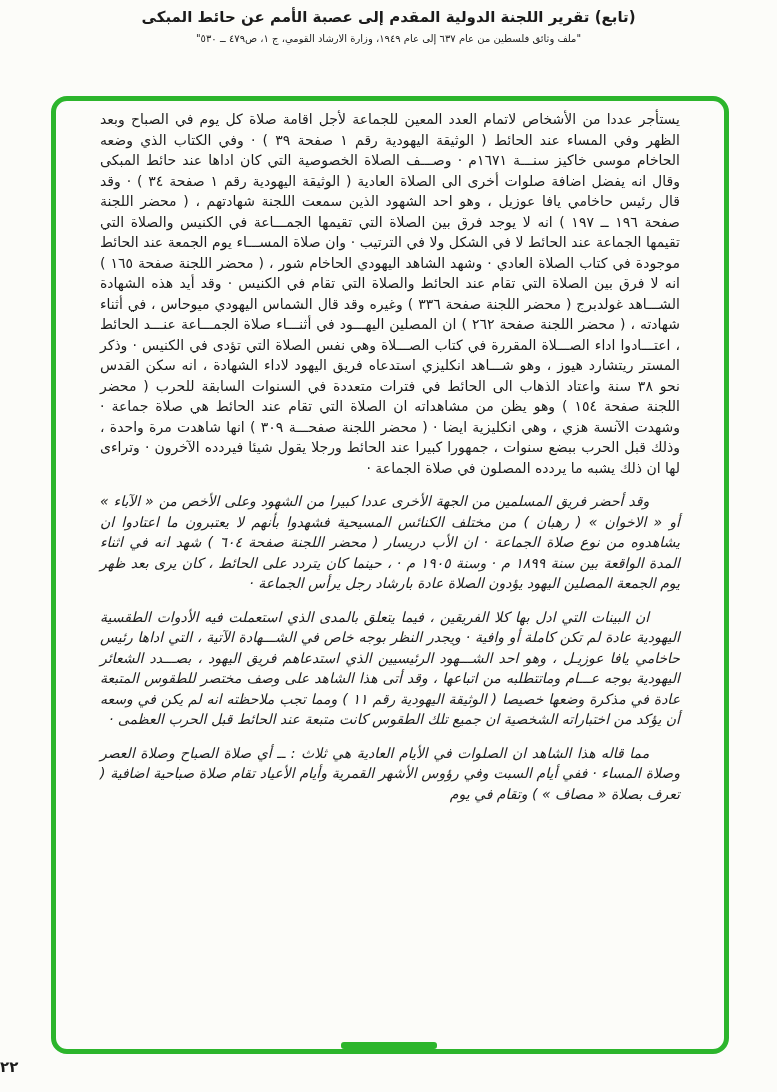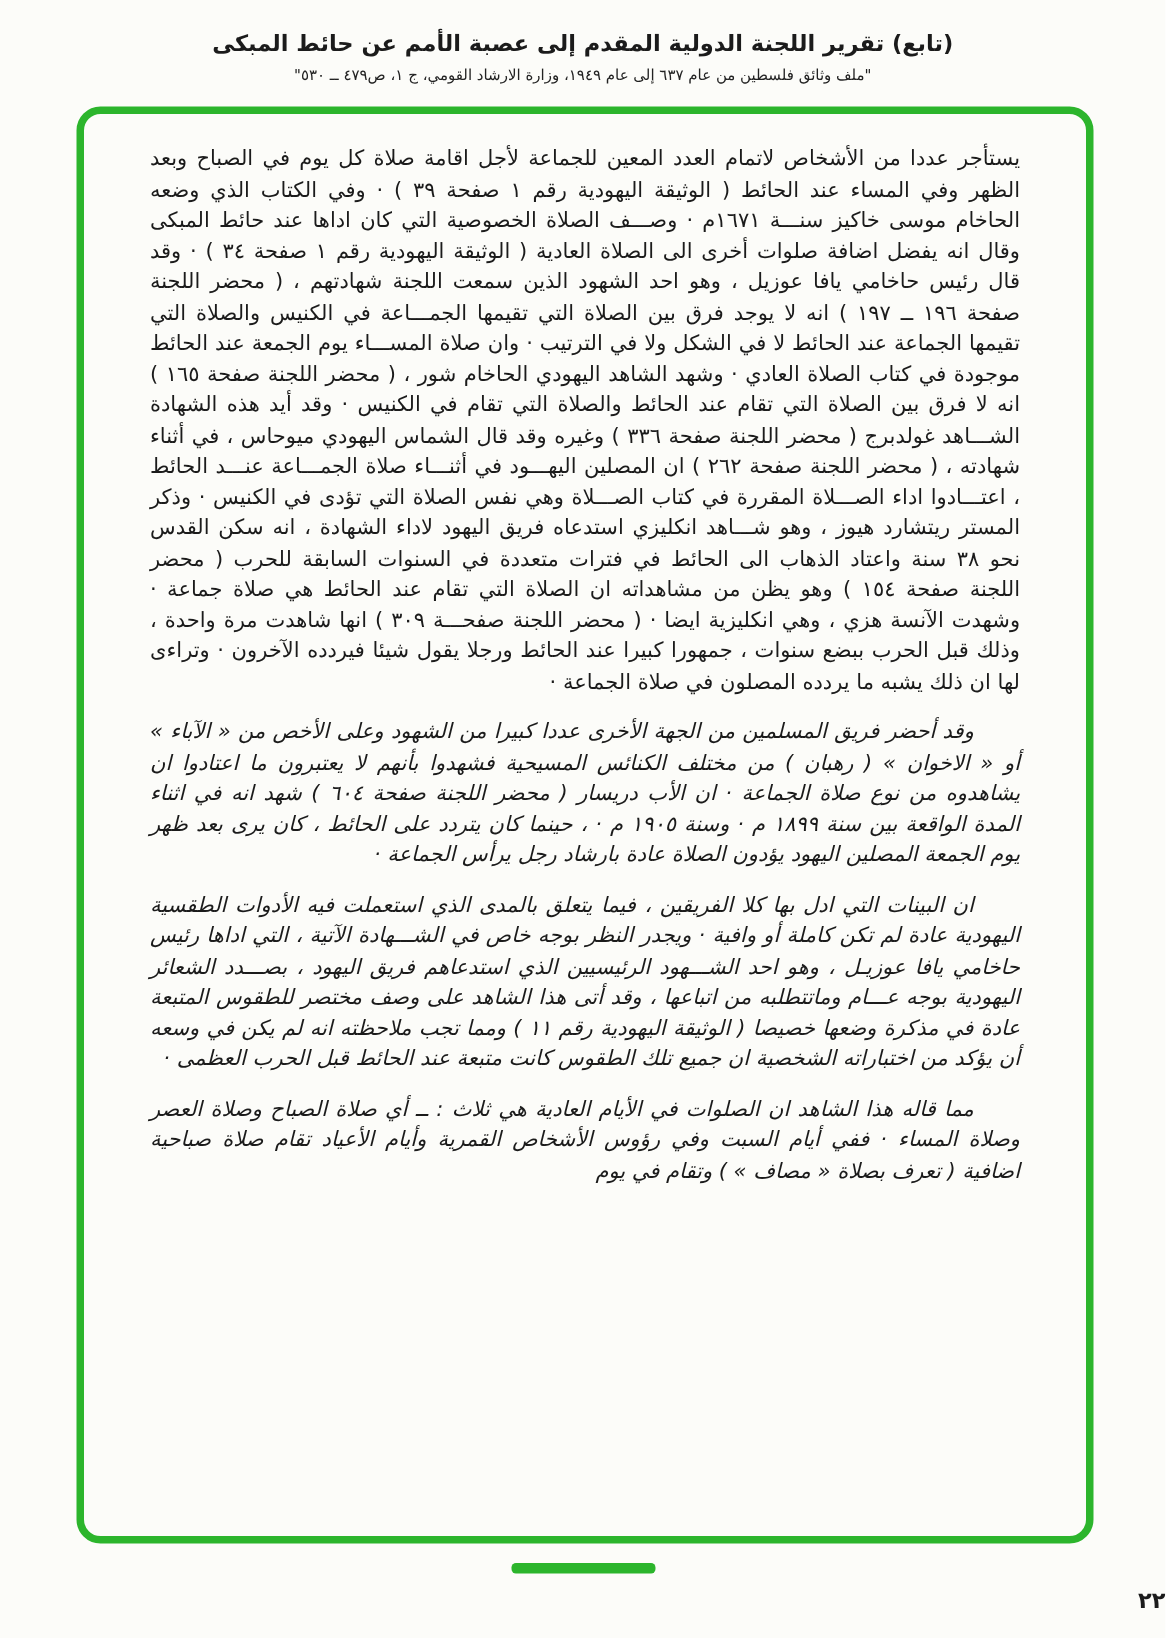--- a/index.html
+++ b/index.html
@@ -8,42 +8,42 @@
     width: 777px;
     height: 1092px;
     background: #fcfcf9;
     font-family: "DejaVu Sans", sans-serif;
     color: #1b1b1b;
     overflow: hidden;
   }
   .header {
     direction: rtl;
     text-align: center;
-    padding-top: 20px;
+    padding-top: 8px;
   }
   .header .title {
     font-size: 15px;
     font-weight: bold;
     letter-spacing: 0.2px;
   }
   .header .source {
     font-size: 10px;
     margin-top: 7px;
     color: #222;
   }
   .green-box {
     position: absolute;
     left: 51px;
-    top: 71px;
+    top: 96px;
     width: 678px;
     height: 958px;
     border: 5px solid #2cb52c;
     border-radius: 16px;
     box-sizing: border-box;
-    padding: 20px 44px 8px 44px;
+    padding: 8px 44px 8px 44px;
     direction: rtl;
     overflow: hidden;
     background: transparent;
   }
   .para {
     margin: 0 0 13px 0;
     font-size: 14px;
     line-height: 20.5px;
     text-align: justify;
     text-justify: inter-word;
@@ -57,40 +57,40 @@
     width: 96px;
     height: 7px;
     background: #2cb52c;
     border-radius: 3px;
   }
   .page-number {
     position: absolute;
     left: 0;
     right: 0;
     top: 1058px;
-    text-align: right;
+    text-align: left;
     font-size: 15px;
     font-weight: bold;
     direction: rtl;
   }
 </style>
 </head>
 <body>
 
 <div class="page">
 
   <div class="header">
     <div class="title">(تابع) تقرير اللجنة الدولية المقدم إلى عصبة الأمم عن حائط المبكى</div>
     <div class="source">"ملف وثائق فلسطين من عام ٦٣٧ إلى عام ١٩٤٩، وزارة الارشاد القومي، ج ١، ص٤٧٩ ــ ٥٣٠"</div>
   </div>
 
   <div class="green-box">
     <p class="para">يستأجر عددا من الأشخاص لاتمام العدد المعين للجماعة لأجل اقامة صلاة كل يوم في الصباح وبعد الظهر وفي المساء عند الحائط ( الوثيقة اليهودية رقم ١ صفحة ٣٩ ) · وفي الكتاب الذي وضعه الحاخام موسى خاكيز سنـــة ١٦٧١م · وصـــف الصلاة الخصوصية التي كان اداها عند حائط المبكى وقال انه يفضل اضافة صلوات أخرى الى الصلاة العادية ( الوثيقة اليهودية رقم ١ صفحة ٣٤ ) · وقد قال رئيس حاخامي يافا عوزيل ، وهو احد الشهود الذين سمعت اللجنة شهادتهم ، ( محضر اللجنة صفحة ١٩٦ ــ ١٩٧ ) انه لا يوجد فرق بين الصلاة التي تقيمها الجمـــاعة في الكنيس والصلاة التي تقيمها الجماعة عند الحائط لا في الشكل ولا في الترتيب · وان صلاة المســـاء يوم الجمعة عند الحائط موجودة في كتاب الصلاة العادي · وشهد الشاهد اليهودي الحاخام شور ، ( محضر اللجنة صفحة ١٦٥ ) انه لا فرق بين الصلاة التي تقام عند الحائط والصلاة التي تقام في الكنيس · وقد أيد هذه الشهادة الشـــاهد غولدبرج ( محضر اللجنة صفحة ٣٣٦ ) وغيره وقد قال الشماس اليهودي ميوحاس ، في أثناء شهادته ، ( محضر اللجنة صفحة ٢٦٢ ) ان المصلين اليهـــود في أثنـــاء صلاة الجمـــاعة عنـــد الحائط ، اعتـــادوا اداء الصـــلاة المقررة في كتاب الصـــلاة وهي نفس الصلاة التي تؤدى في الكنيس · وذكر المستر ريتشارد هيوز ، وهو شـــاهد انكليزي استدعاه فريق اليهود لاداء الشهادة ، انه سكن القدس نحو ٣٨ سنة واعتاد الذهاب الى الحائط في فترات متعددة في السنوات السابقة للحرب ( محضر اللجنة صفحة ١٥٤ ) وهو يظن من مشاهداته ان الصلاة التي تقام عند الحائط هي صلاة جماعة · وشهدت الآنسة هزي ، وهي انكليزية ايضا · ( محضر اللجنة صفحـــة ٣٠٩ ) انها شاهدت مرة واحدة ، وذلك قبل الحرب ببضع سنوات ، جمهورا كبيرا عند الحائط ورجلا يقول شيئا فيردده الآخرون · وتراءى لها ان ذلك يشبه ما يردده المصلون في صلاة الجماعة ·</p>
     <p class="para">وقد أحضر فريق المسلمين من الجهة الأخرى عددا كبيرا من الشهود وعلى الأخص من « الآباء » أو « الاخوان » ( رهبان ) من مختلف الكنائس المسيحية فشهدوا بأنهم لا يعتبرون ما اعتادوا ان يشاهدوه من نوع صلاة الجماعة · ان الأب دريسار ( محضر اللجنة صفحة ٦٠٤ ) شهد انه في اثناء المدة الواقعة بين سنة ١٨٩٩ م · وسنة ١٩٠٥ م · ، حينما كان يتردد على الحائط ، كان يرى بعد ظهر يوم الجمعة المصلين اليهود يؤدون الصلاة عادة بارشاد رجل يرأس الجماعة ·</p>
     <p class="para">ان البينات التي ادل بها كلا الفريقين ، فيما يتعلق بالمدى الذي استعملت فيه الأدوات الطقسية اليهودية عادة لم تكن كاملة أو وافية · ويجدر النظر بوجه خاص في الشـــهادة الآتية ، التي اداها رئيس حاخامي يافا عوزيـل ، وهو احد الشـــهود الرئيسيين الذي استدعاهم فريق اليهود ، بصـــدد الشعائر اليهودية بوجه عـــام وماتتطلبه من اتباعها ، وقد أتى هذا الشاهد على وصف مختصر للطقوس المتبعة عادة في مذكرة وضعها خصيصا ( الوثيقة اليهودية رقم ١١ ) ومما تجب ملاحظته انه لم يكن في وسعه أن يؤكد من اختباراته الشخصية ان جميع تلك الطقوس كانت متبعة عند الحائط قبل الحرب العظمى ·</p>
-    <p class="para">مما قاله هذا الشاهد ان الصلوات في الأيام العادية هي ثلاث : ــ أي صلاة الصباح وصلاة العصر وصلاة المساء · ففي أيام السبت وفي رؤوس الأشخاص القمرية وأيام الأعياد تقام صلاة صباحية اضافية ( تعرف بصلاة « مصاف » ) وتقام في يوم</p>
+    <p class="para">مما قاله هذا الشاهد ان الصلوات في الأيام العادية هي ثلاث : ــ أي صلاة الصباح وصلاة العصر وصلاة المساء · ففي أيام السبت وفي رؤوس الأشهر القمرية وأيام الأعياد تقام صلاة صباحية اضافية ( تعرف بصلاة « مصاف » ) وتقام في يوم</p>
   </div>
 
   <div class="green-mark"></div>
 
   <div class="page-number">٢٢</div>
 
 </div>
 
 </body></html>

